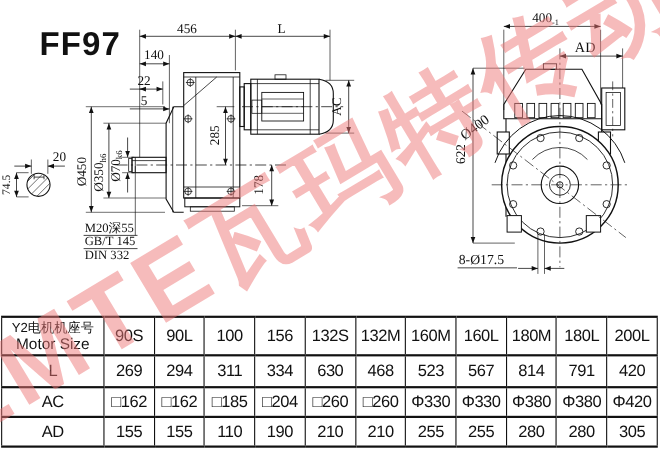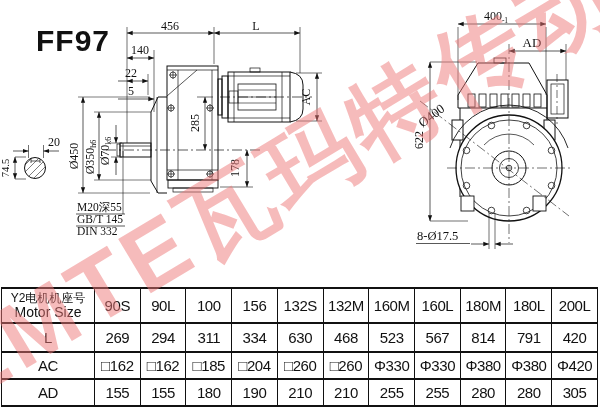--- a/index.html
+++ b/index.html
@@ -331,21 +331,21 @@
       <td>Φ330</td>
       <td>Φ330</td>
       <td>Φ380</td>
       <td>Φ380</td>
       <td>Φ420</td>
     </tr>
     <tr class="rAD">
       <td class="lbl">AD</td>
       <td>155</td>
       <td>155</td>
-      <td>180</td>
+      <td>110</td>
       <td>190</td>
       <td>210</td>
       <td>210</td>
       <td>255</td>
       <td>255</td>
       <td>280</td>
       <td>280</td>
       <td>305</td>
     </tr>
   </tbody>

